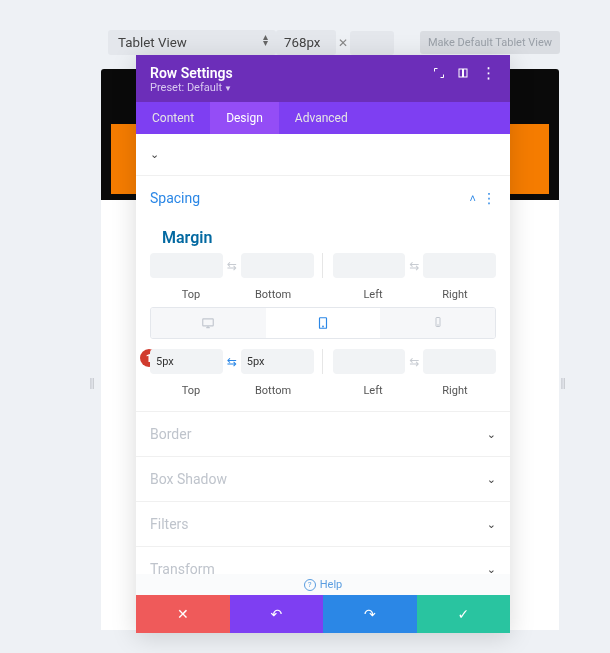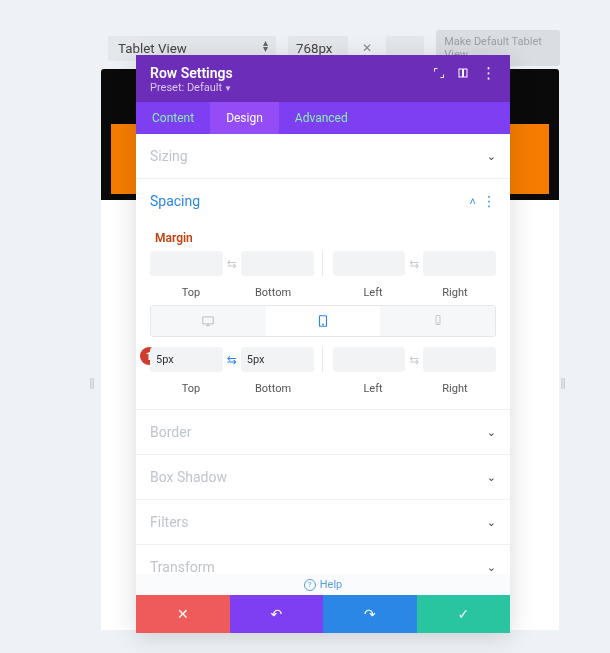--- a/index.html
+++ b/index.html
@@ -1,18 +1,18 @@
 <!DOCTYPE html>
 <html><head>
 <meta charset="utf-8">
 <style>
   * { box-sizing: border-box; margin: 0; padding: 0; font-family: -apple-system, BlinkMacSystemFont, "Segoe UI", Roboto, Helvetica, Arial, sans-serif; }
   body { background: #eef1f5; width: 610px; height: 653px; overflow: hidden; position: relative; }
 
-  .toolbar { position: absolute; top: 30px; left: 108px; right: 50px; display: flex; align-items: center; gap: 12px; font-size: 12px; }
+  .toolbar { position: absolute; top: 30px; left: 108px; right: 50px; display: flex; align-items: center; gap: 0; font-size: 12px; }
   .toolbar .sel { background: #e4e7ec; border: none; padding: 5px 28px 5px 10px; border-radius: 3px; color: #444; appearance: none; position: relative; width: 168px; }
   .toolbar .sel-wrap { position: relative; }
   .toolbar .sel-wrap .arrows { position: absolute; right: 8px; top: 4px; font-size: 10px; color: #666; pointer-events: none; display:flex; flex-direction:column; line-height:6px;}
   .toolbar .px { background: #e4e7ec; border: none; padding: 5px 8px; width: 60px; border-radius: 3px; color:#444; }
   .toolbar .x { color:#888; padding:0 2px; }
   .toolbar .blank { background:#e4e7ec; width:44px; height:24px; border-radius:3px;}
   .toolbar .btn-right { margin-left:auto; background:#dadde2; color:#9aa0a8; font-size:11px; padding:5px 8px; border-radius:3px; }
 
   
   .preview-dark { position:absolute; top:69px; left:101px; width:458px; height:146px; background:#0a0a0a; border-radius:3px; overflow:hidden;}
@@ -29,38 +29,38 @@
   
   .modal { position:absolute; top:55px; left:136px; width:374px; background:#fff; box-shadow:0 4px 24px rgba(0,0,0,0.15); display:flex; flex-direction:column; }
   .m-head { background:#6c2eb9; color:#fff; padding:10px 14px 8px; }
   .m-head .row1 { display:flex; align-items:center; }
   .m-head .title { font-size:14px; font-weight:600; }
   .m-head .icons { margin-left:auto; display:flex; gap:12px; align-items:center; color:#fff; }
   .m-head .preset { font-size:11px; color:#d9c9f0; margin-top:0;}
   .m-head .preset .car { font-size:8px; margin-left:2px;}
 
   .tabs { background:#7e3ff2; display:flex; }
-  .tab { padding:9px 16px; font-size:12px; color:#86efac; cursor:pointer; }
+  .tab { padding:9px 16px; font-size:12px; color:#e5e5e5; cursor:pointer; }
   .tab.active { background:#944df6; color:#fff; }
 
   .searchbar { display:flex; align-items:center; padding:7px 10px; border-bottom:1px solid #eee; background:#fafafa;}
   .searchbar input { border:none; background:transparent; font-size:12px; color:#999; flex:1; outline:none;}
   .searchbar .filter { background:#edeff2; font-size:11px; padding:4px 8px; border-radius:3px; color:#555; display:flex; align-items:center; gap:4px;}
 
   .body { max-height:440px; overflow:hidden; }
   .sect { border-bottom:1px solid #f0f0f0; }
   .sect-head { display:flex; align-items:center; padding:14px 14px; font-size:14px; color:#bfc4cc; cursor:pointer;}
   .sect-head .label { flex:1; }
   .sect-head .chev { font-size:11px; color:#444; }
   .sect-head.open { color:#2b87e6; }
   .sect-head.open .chev { color:#2b87e6; }
   .sect-head .dots { color:#2b87e6; font-size:14px; margin-left:6px;}
 
   .sect-body { padding:0 14px 14px; }
-  .sub-label { font-size:12px; font-weight:600; color:#c2410c; margin:8px 5px 6px; }
+  .sub-label { font-size:16px; font-weight:600; color:#0369a1; margin:8px 12px 6px; }
 
   .quad { display:flex; gap:8px; }
   .half { flex:1; display:flex; align-items:center; }
   .half.sep { border-left:1px solid #e6e6e6; padding-left:10px }
   .inwrap { flex:1; position:relative; }
   .inwrap input { width:100%; background:#f1f3f5; border:none; padding:6px 6px; font-size:11px; color:#333; border-radius:4px; }
   .link { font-size:12px; color:#c8ccd2; padding:0 4px;}
   .link.blue { color:#2b87e6; }
   .quad-labels { display:flex; gap:8px; margin-top:4px;}
   .quad-labels .half { justify-content:space-around; font-size:11px; color:#555; }
@@ -135,21 +135,20 @@
     <div class="tab">Content</div>
     <div class="tab active">Design</div>
     <div class="tab">Advanced</div>
   </div>
 
 
   <div class="body">
 
     <div class="sect">
       <div class="sect-head">
-        <span class="label">Sizing</span>
         <span class="chev">⌄</span>
       </div>
     </div>
 
     <div class="sect">
       <div class="sect-head open">
         <span class="label">Spacing</span>
         <span class="chev">˄</span>
         <span class="dots">⋮</span>
       </div>

